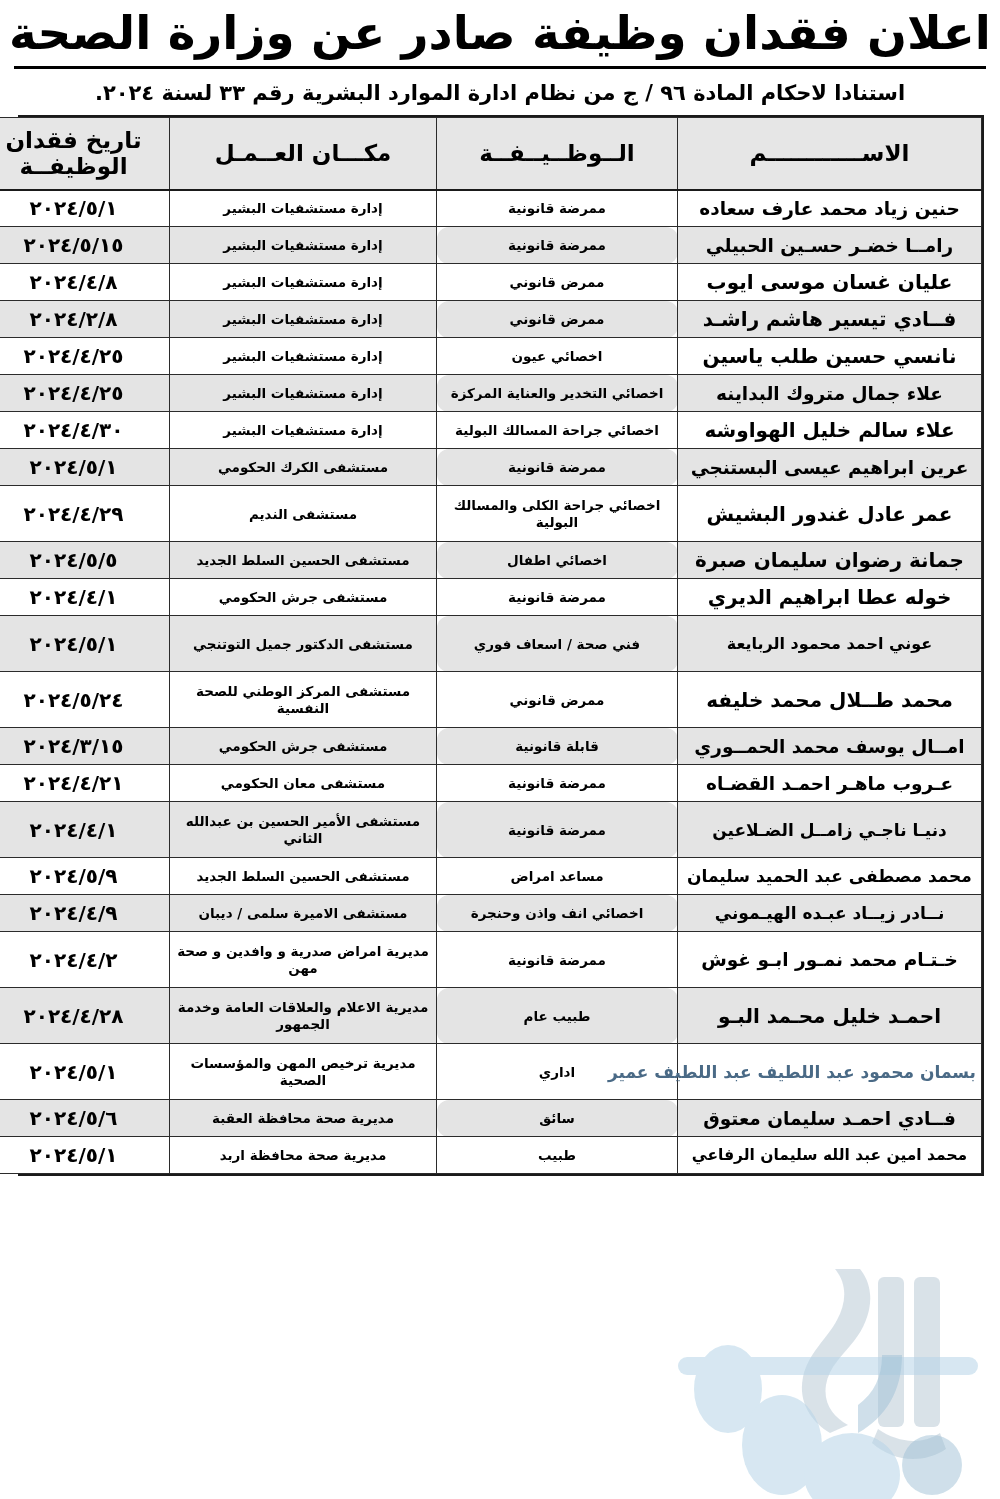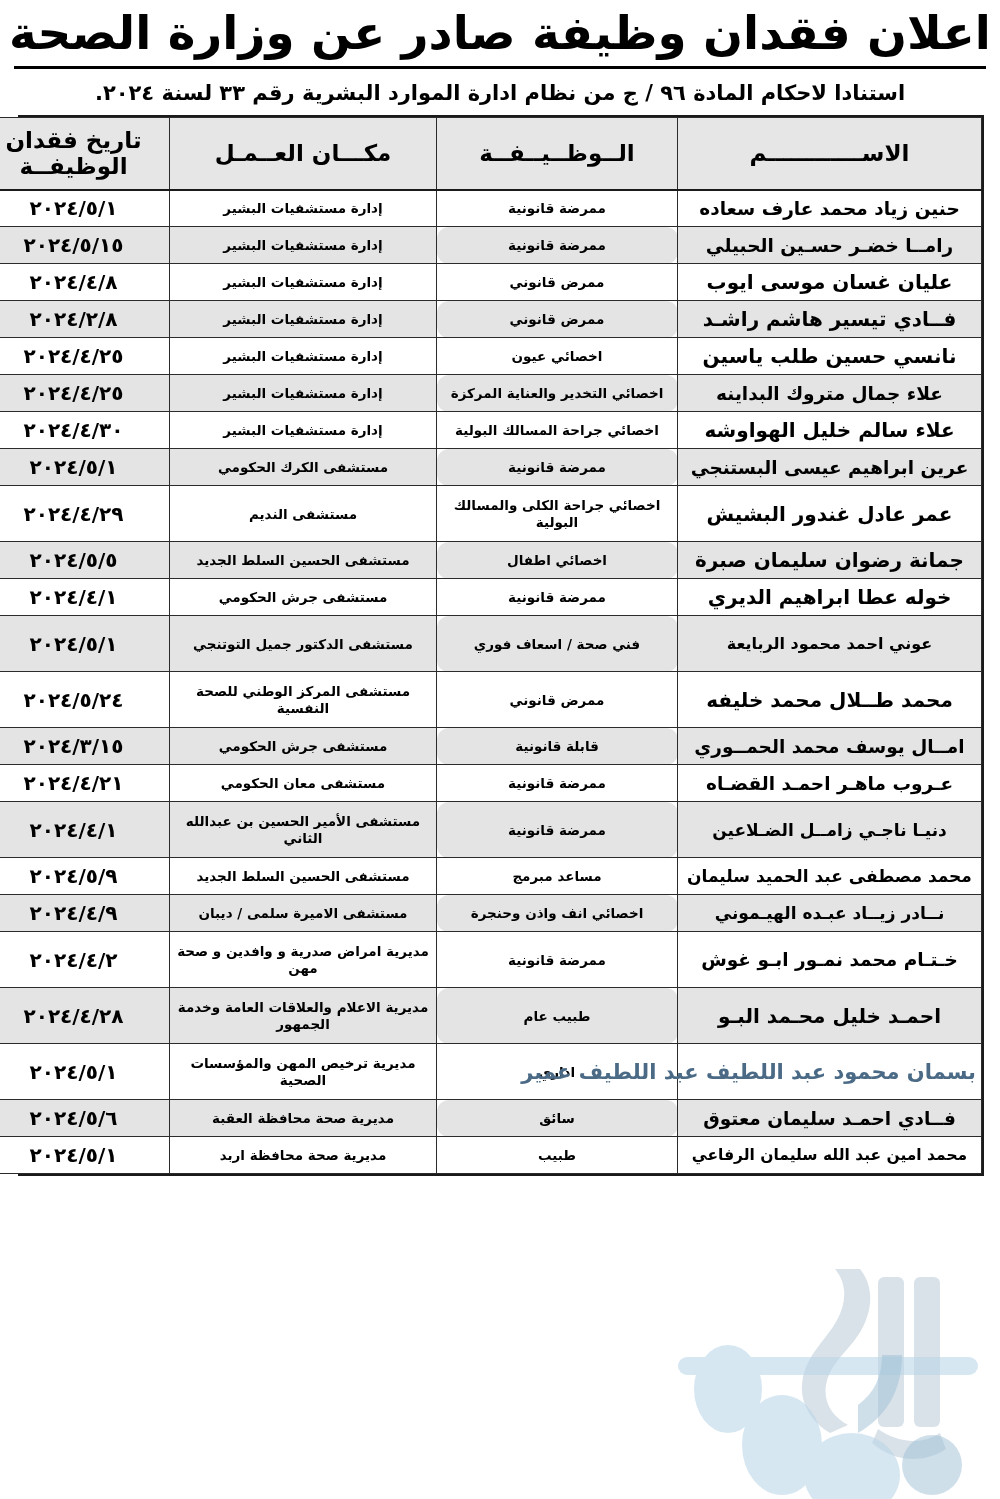--- a/index.html
+++ b/index.html
@@ -268,21 +268,21 @@
           <td class="date">٢٠٢٤/٤/٢١</td>
         </tr>
         <tr class="alt tall">
           <td class="name" style="font-size: 17px;">دنيـا ناجـي زامــل الضـلاعين</td>
           <td class="job">ممرضة قانونية</td>
           <td class="place">مستشفى الأمير الحسين بن عبدالله الثاني</td>
           <td class="date">٢٠٢٤/٤/١</td>
         </tr>
         <tr>
           <td class="name" style="font-size: 17px;">محمد مصطفى عبد الحميد سليمان</td>
-          <td class="job">مساعد مبرمج</td>
+          <td class="job">مساعد امراض</td>
           <td class="place">مستشفى الحسين السلط الجديد</td>
           <td class="date">٢٠٢٤/٥/٩</td>
         </tr>
         <tr class="alt">
           <td class="name" style="font-size: 17px;">نــادر زيــاد عبـده الهيـموني</td>
           <td class="job">اخصائي انف واذن وحنجرة</td>
           <td class="place">مستشفى الاميرة سلمى / ديبان</td>
           <td class="date">٢٠٢٤/٤/٩</td>
         </tr>
         <tr class="tall">
@@ -291,21 +291,21 @@
           <td class="place">مديرية امراض صدرية و وافدين و صحة مهن</td>
           <td class="date">٢٠٢٤/٤/٢</td>
         </tr>
         <tr class="alt tall wm">
           <td class="name">احمـد خليل محـمد البـو</td>
           <td class="job">طبيب عام</td>
           <td class="place">مديرية الاعلام والعلاقات العامة وخدمة الجمهور</td>
           <td class="date">٢٠٢٤/٤/٢٨</td>
         </tr>
         <tr class="tall wm wm-faded">
-          <td class="name" style="font-size: 21px; text-align: center;">بسمان محمود عبد اللطيف عبد اللطيف عمير</td>
+          <td class="name" style="font-size: 17px; text-align: center;">بسمان محمود عبد اللطيف عبد اللطيف عمير</td>
           <td class="job">اداري</td>
           <td class="place">مديرية ترخيص المهن والمؤسسات الصحية</td>
           <td class="date">٢٠٢٤/٥/١</td>
         </tr>
         <tr class="alt wm">
           <td class="name" style="font-size: 18.5px;">فــادي احمـد سليمان معتوق</td>
           <td class="job">سائق</td>
           <td class="place">مديرية صحة محافظة العقبة</td>
           <td class="date">٢٠٢٤/٥/٦</td>
         </tr>

